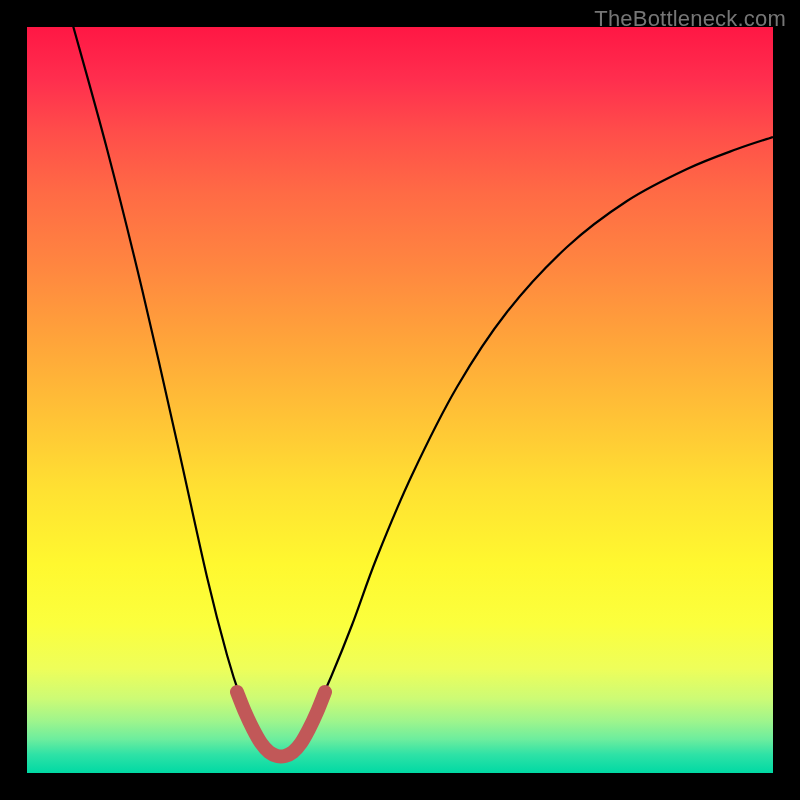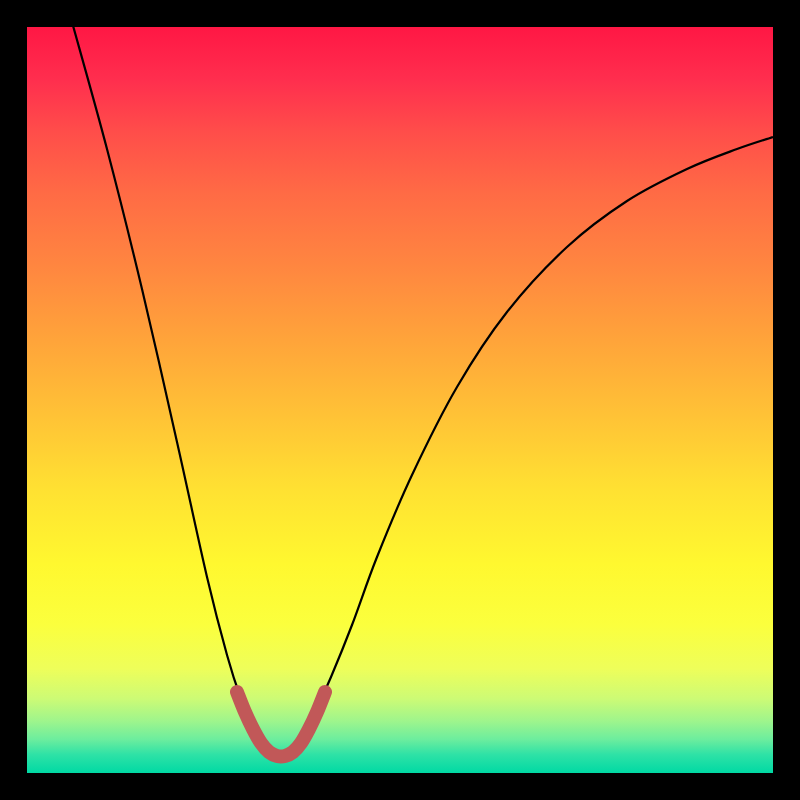--- a/index.html
+++ b/index.html
@@ -69,20 +69,21 @@
     top: 0;
     width: 746px;
     height: 746px;
     z-index: 10;
   }
 </style>
 </head>
 <body>
 
 <div class="frame">
+  <div class="watermark">TheBottleneck.com</div>
   <div class="plot">
     <div class="gradient"></div>
     <svg class="curve" viewBox="0 0 746 746" preserveAspectRatio="none">
       <path d="M 45 -5 C 50.833333333333336 16.166666666666668, 68.33333333333333 77.5, 80 122 C 91.66666666666667 166.5, 103.33333333333333 213.16666666666666, 115 262 C 126.66666666666667 310.8333333333333, 139.16666666666666 367, 150 415 C 160.83333333333334 463, 171.66666666666666 514.5, 180 550 C 188.33333333333334 585.5, 194.33333333333334 607.6666666666666, 200 628 C 205.66666666666666 648.3333333333334, 210 661, 214 672 C 218 683, 220.66666666666666 686.6666666666666, 224 694 C 227.33333333333334 701.3333333333334, 230.33333333333334 710, 234 716 C 237.66666666666666 722, 242 727.3333333333334, 246 730 C 250 732.6666666666666, 254 734, 258 732 C 262 730, 266 724, 270 718 C 274 712, 278.3333333333333 703, 282 696 C 285.6666666666667 689, 288.3333333333333 683.6666666666666, 292 676 C 295.6666666666667 668.3333333333334, 298.5 663, 304 650 C 309.5 637, 317.3333333333333 618, 325 598 C 332.6666666666667 578, 340 555, 350 530 C 360 505, 371.6666666666667 476.3333333333333, 385 448 C 398.3333333333333 419.6666666666667, 414.1666666666667 387.1666666666667, 430 360 C 445.8333333333333 332.8333333333333, 461.6666666666667 308.3333333333333, 480 285 C 498.3333333333333 261.6666666666667, 520 238.5, 540 220 C 560 201.5, 580 187, 600 174 C 620 161, 641.6666666666666 150.66666666666666, 660 142 C 678.3333333333334 133.33333333333334, 695.6666666666666 127.33333333333333, 710 122 C 724.3333333333334 116.66666666666667, 740 112, 746 110" id="curve-black" fill="none" stroke="#000000" stroke-width="2.2"></path>
       <path d="M 210 665 C 211.33333333333334 668.3333333333334, 215.33333333333334 678.8333333333334, 218 685 C 220.66666666666666 691.1666666666666, 223.33333333333334 696.8333333333334, 226 702 C 228.66666666666666 707.1666666666666, 231.33333333333334 712.1666666666666, 234 716 C 236.66666666666666 719.8333333333334, 239.33333333333334 722.8333333333334, 242 725 C 244.66666666666666 727.1666666666666, 247.33333333333334 728.3333333333334, 250 729 C 252.66666666666666 729.6666666666666, 255.33333333333334 729.6666666666666, 258 729 C 260.6666666666667 728.3333333333334, 263.3333333333333 727.1666666666666, 266 725 C 268.6666666666667 722.8333333333334, 271.3333333333333 719.8333333333334, 274 716 C 276.6666666666667 712.1666666666666, 279.3333333333333 707.1666666666666, 282 702 C 284.6666666666667 696.8333333333334, 287.3333333333333 691.1666666666666, 290 685 C 292.6666666666667 678.8333333333334, 296.6666666666667 668.3333333333334, 298 665" id="curve-overlay" fill="none" stroke="#c15858" stroke-width="14" stroke-linecap="round" stroke-linejoin="round"></path>
     </svg>
   </div>
 </div>
 
 </body></html>

